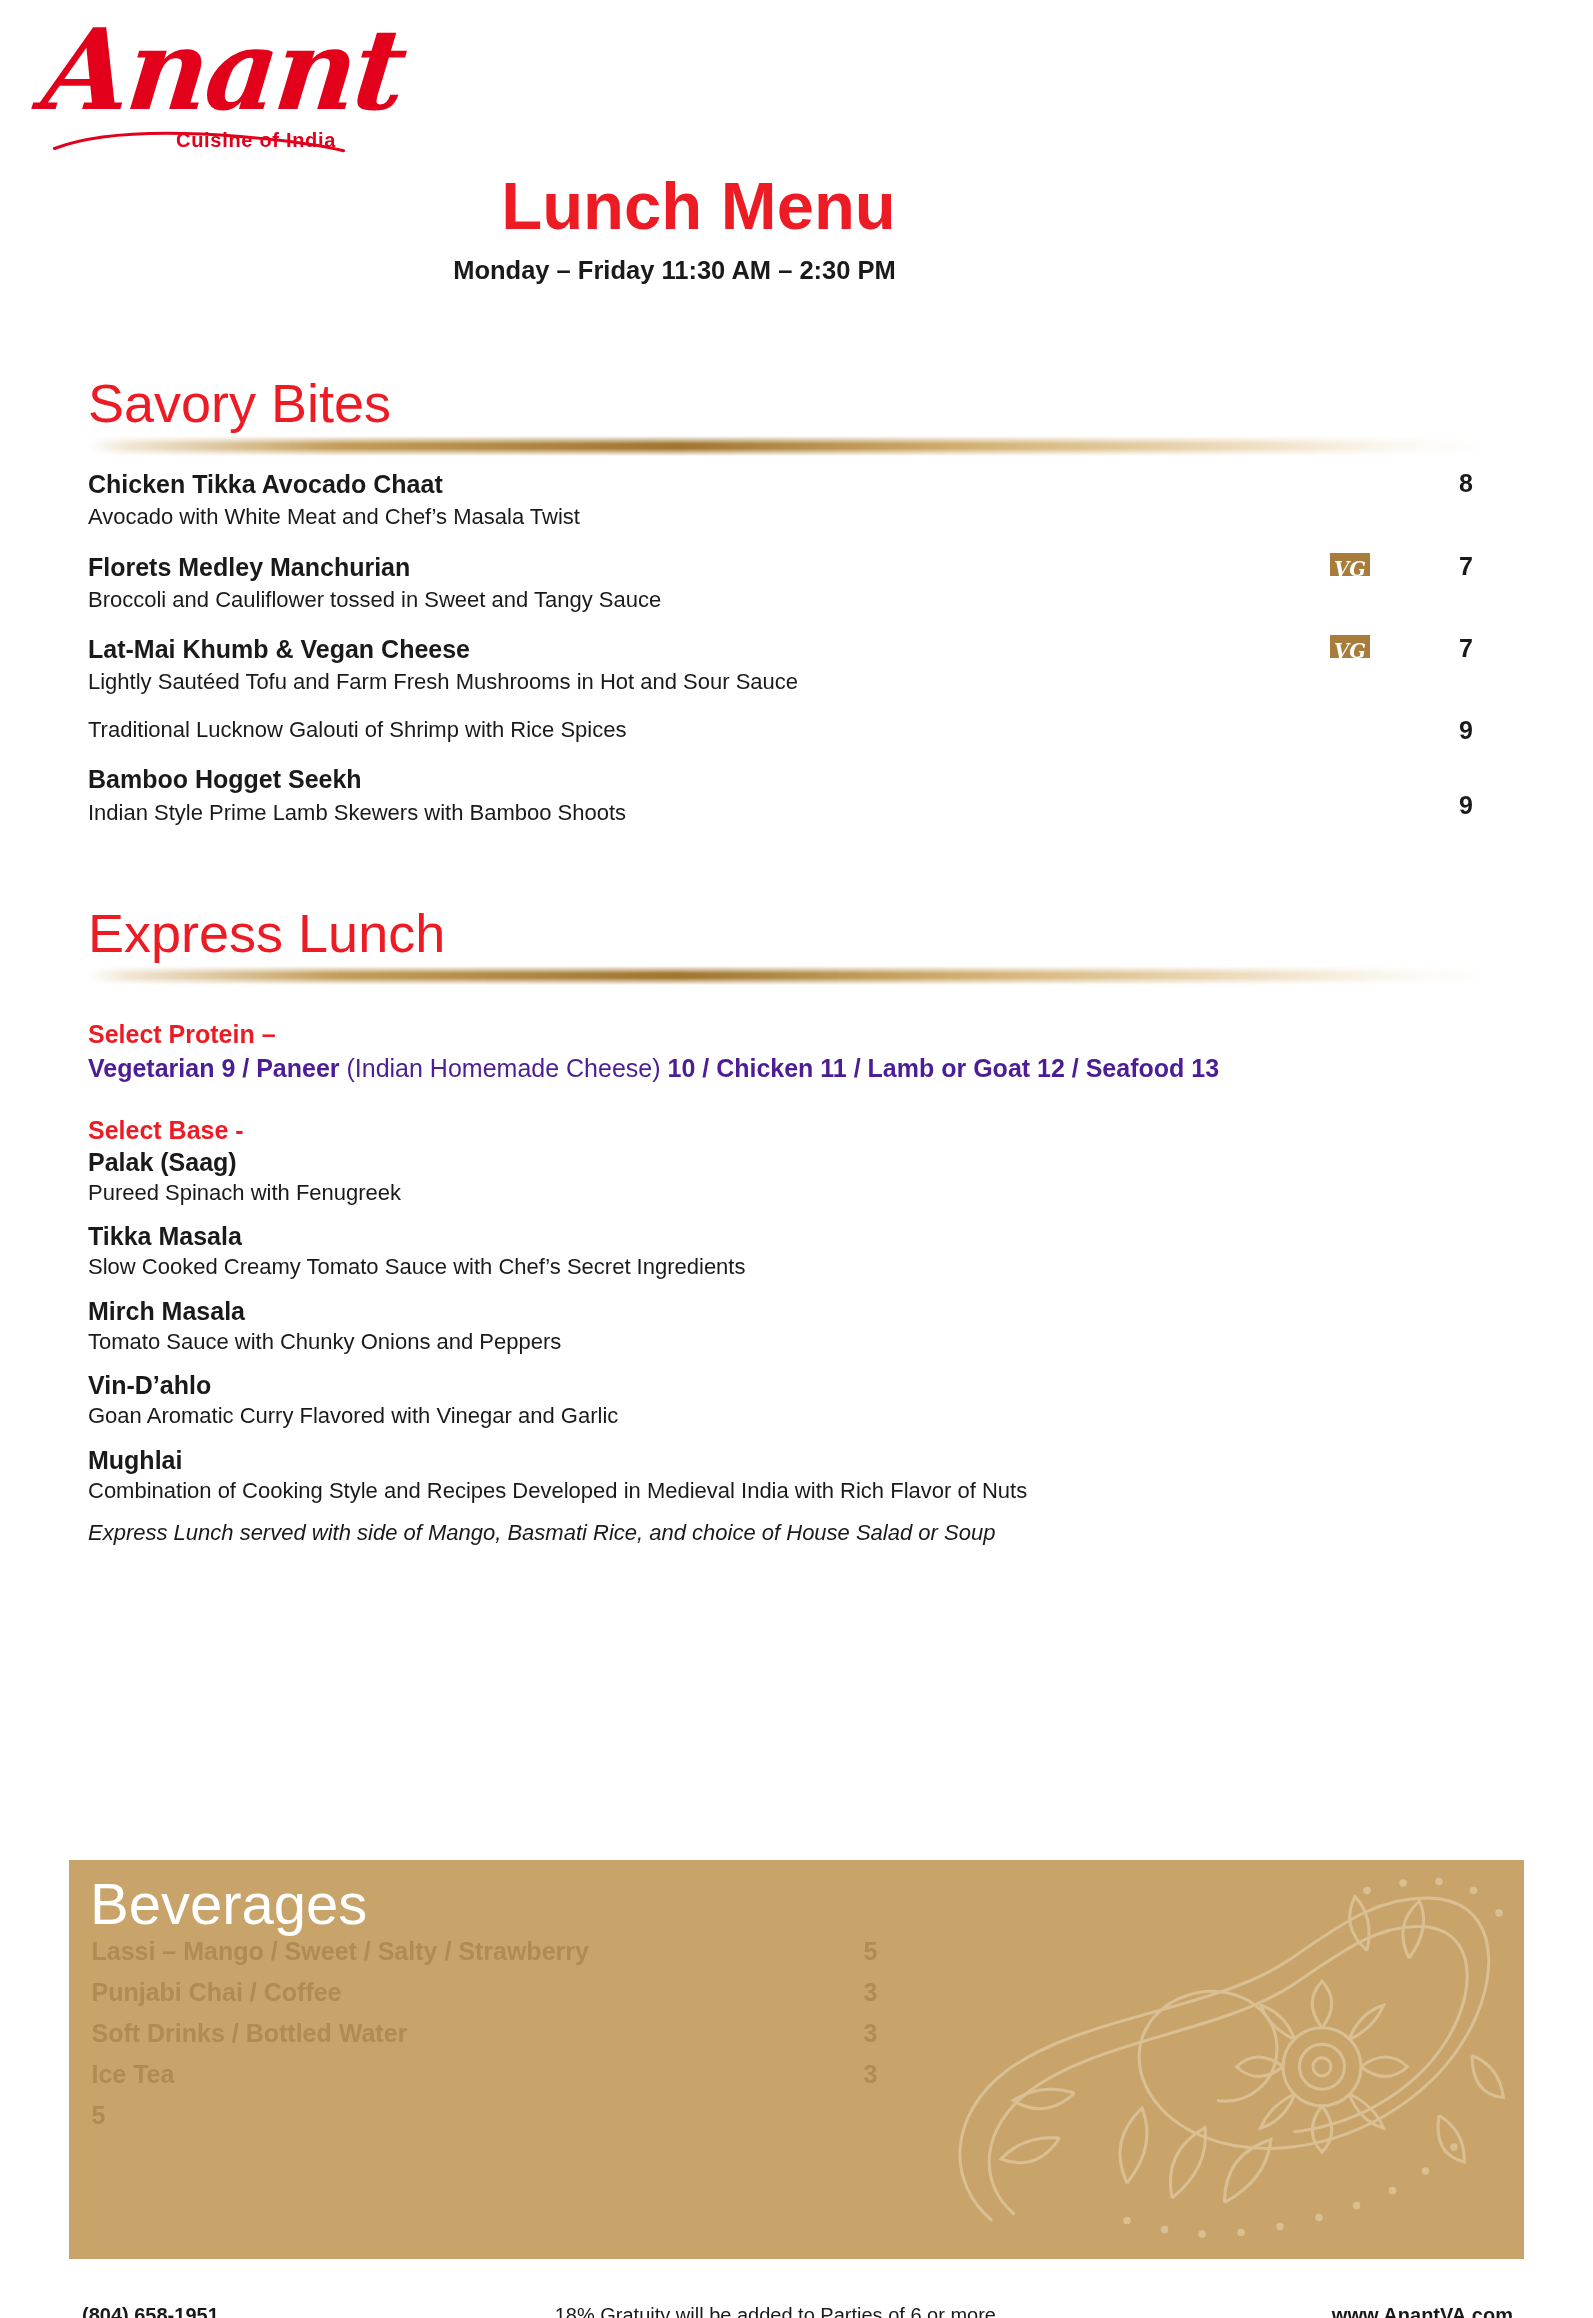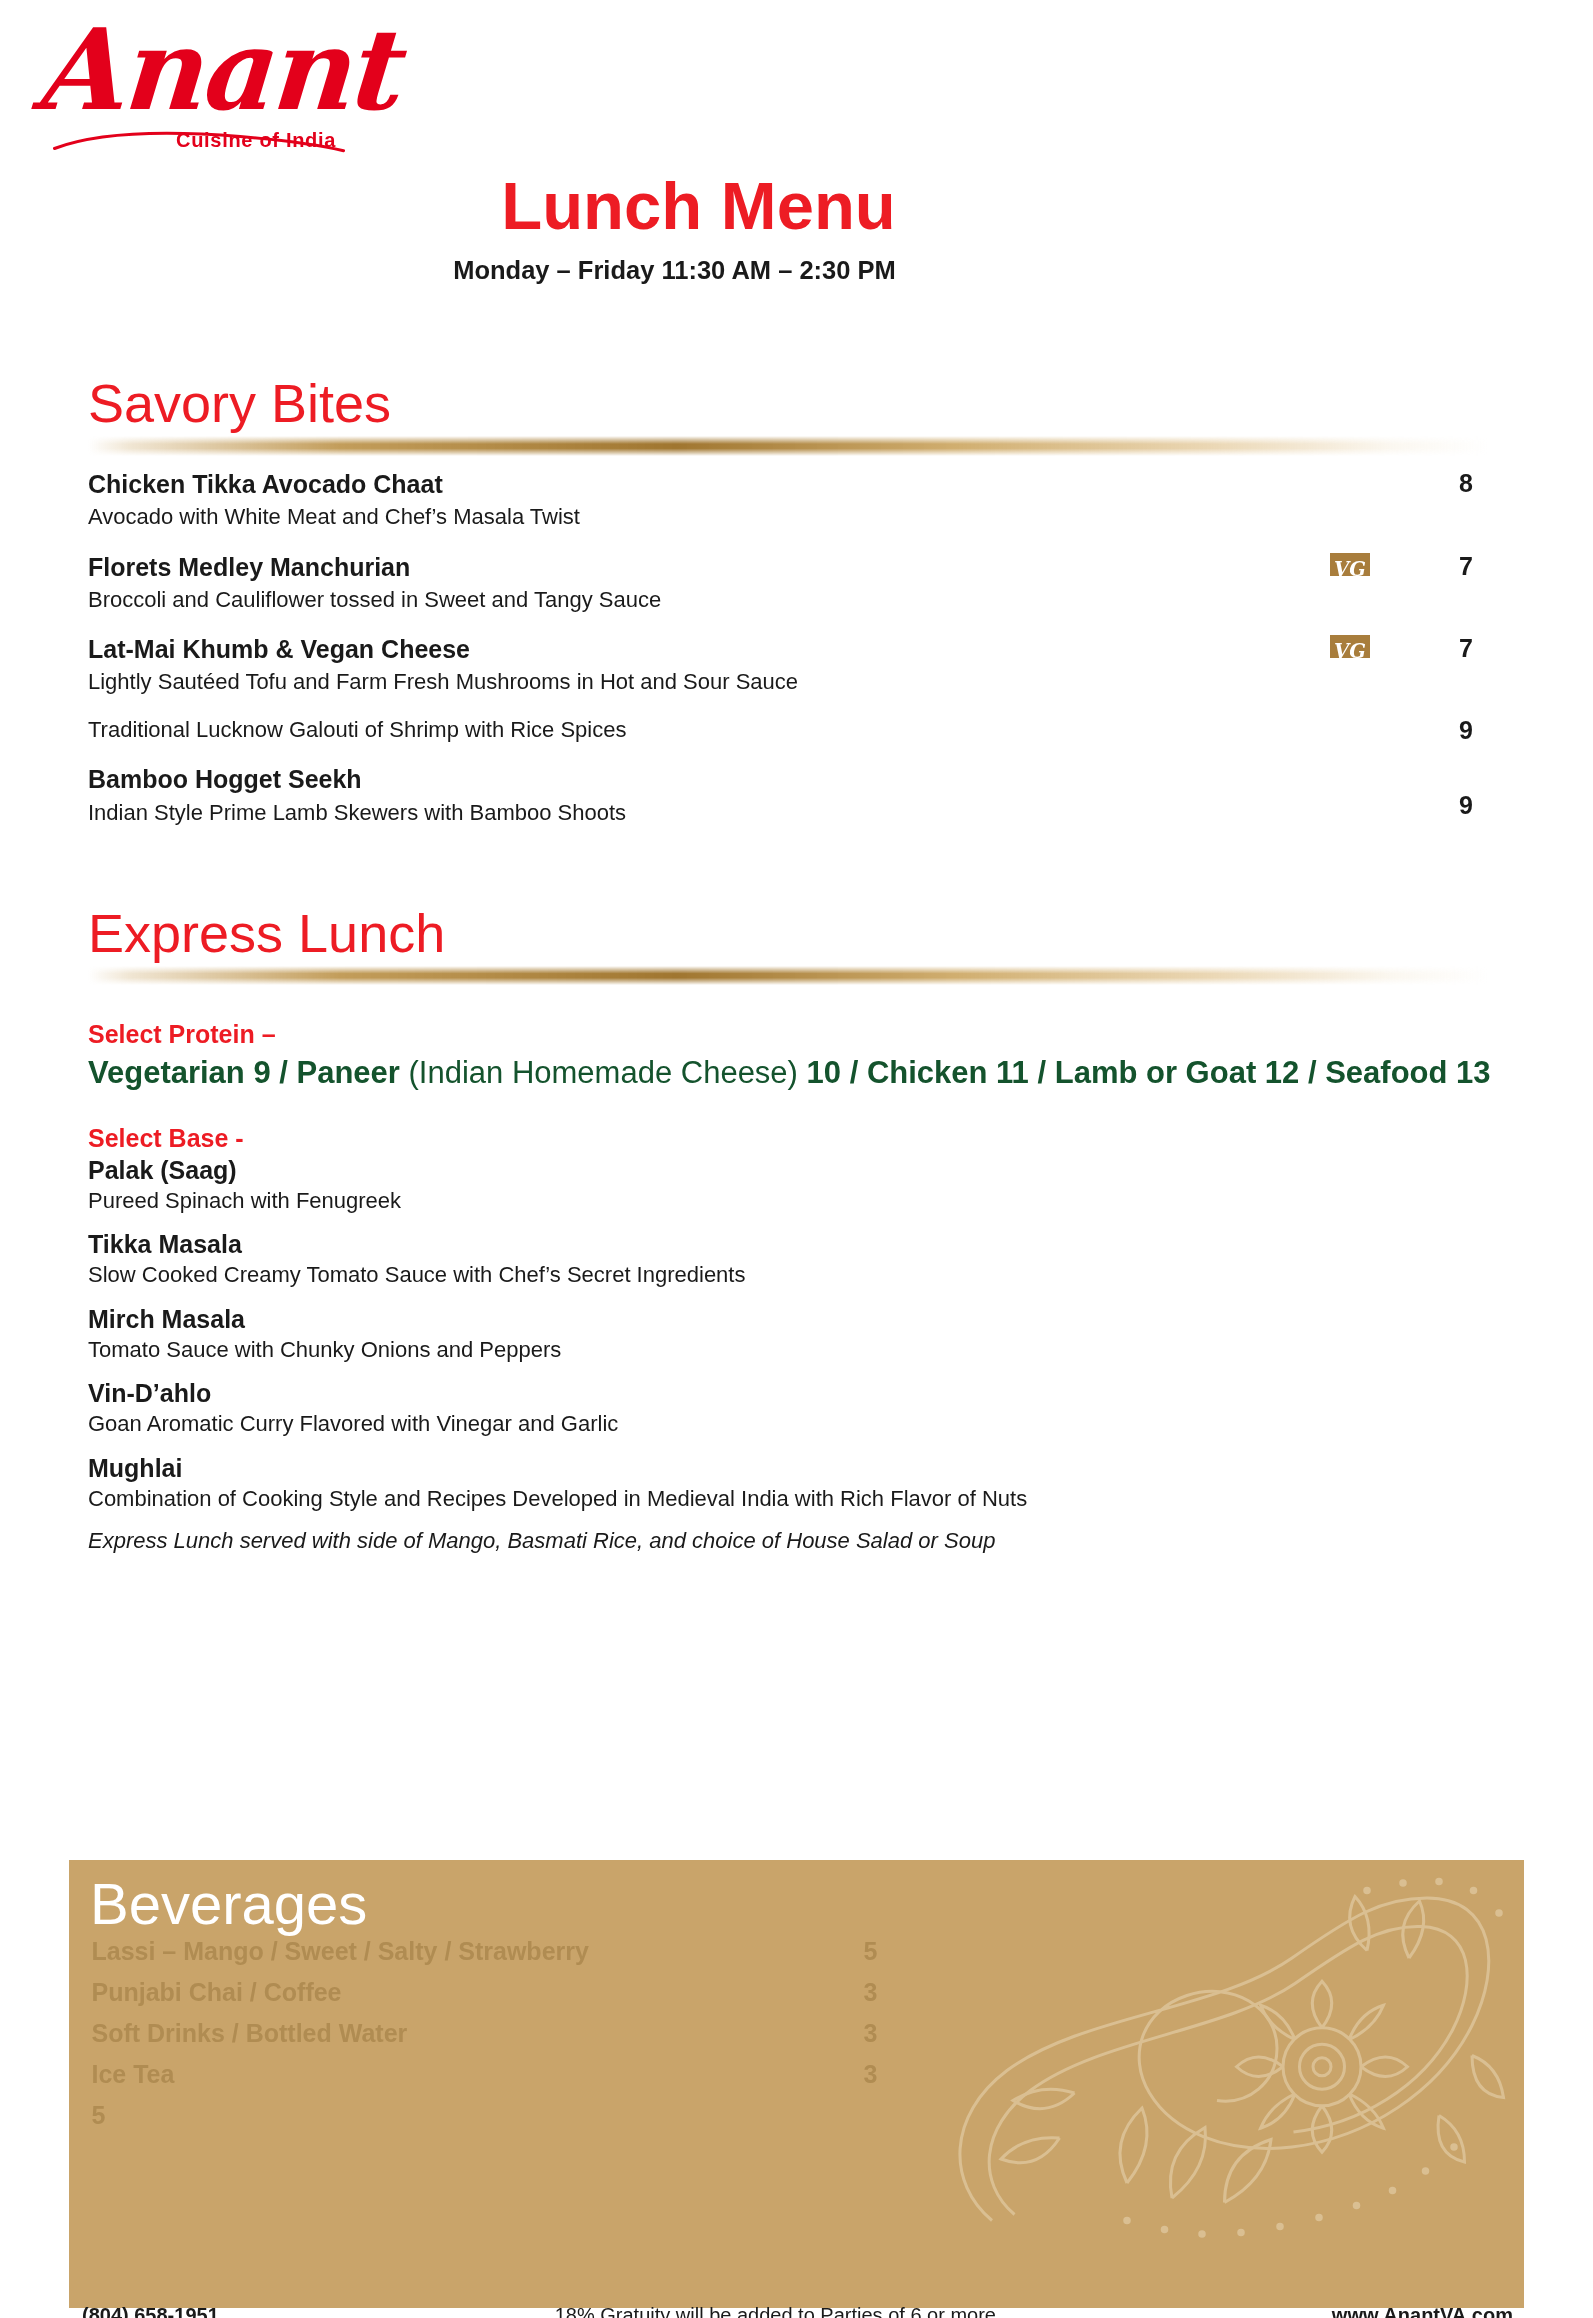--- a/index.html
+++ b/index.html
@@ -163,22 +163,22 @@
 
   .section-spacer { height: 58px; }
 
   .red-label {
     font-size: 25px;
     font-weight: bold;
     color: #ed1c24;
     margin-bottom: 3px;
   }
   .protein-line {
-    font-size: 31px;
-    color: #14532d;
+    font-size: 25px;
+    color: #4c1d95;
     line-height: 1.35;
   }
   .protein-line b { font-weight: bold; }
   .protein-line span.reg { font-weight: normal; }
 
   .base-block { margin-top: 30px; }
   .base-item { margin-bottom: 16.5px; }
   .base-name {
     font-size: 25px;
     font-weight: bold;
@@ -195,21 +195,21 @@
     color: #1a1a1a;
     margin-top: 16.5px;
   }
 
   
   .beverages {
     position: absolute;
     left: 69px;
     top: 1860px;
     width: 1455px;
-    height: 448px;
+    height: 399px;
     background: #c9a46a;
     overflow: hidden;
   }
   .bev-title {
     font-size: 58px;
     color: #ffffff;
     font-weight: normal;
     margin: 13.5px 0 3px 21px;
     line-height: 1.05;
   }

